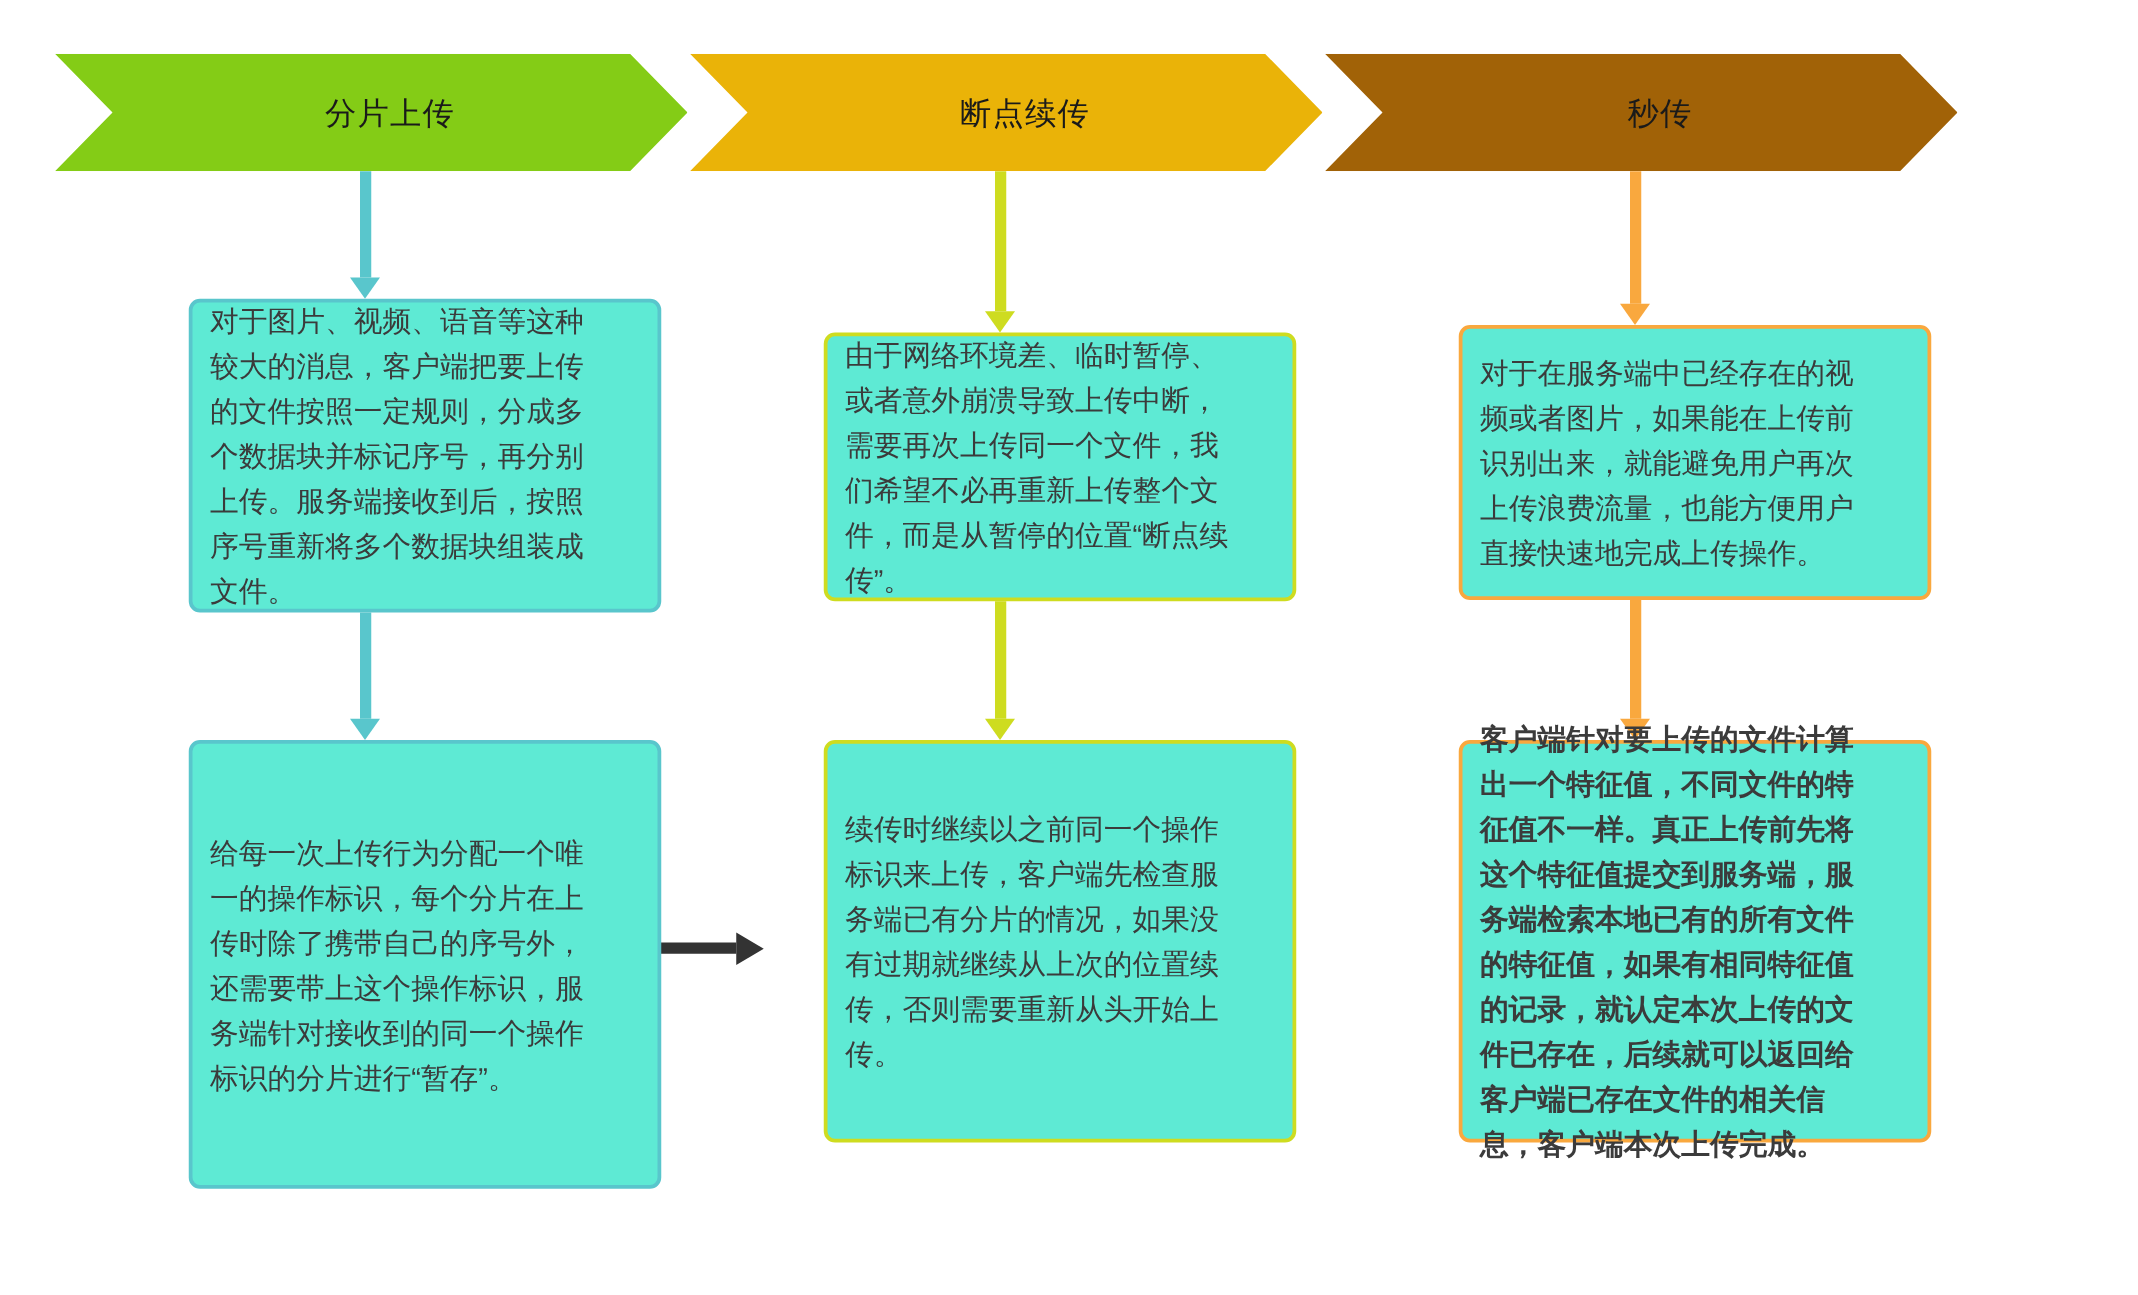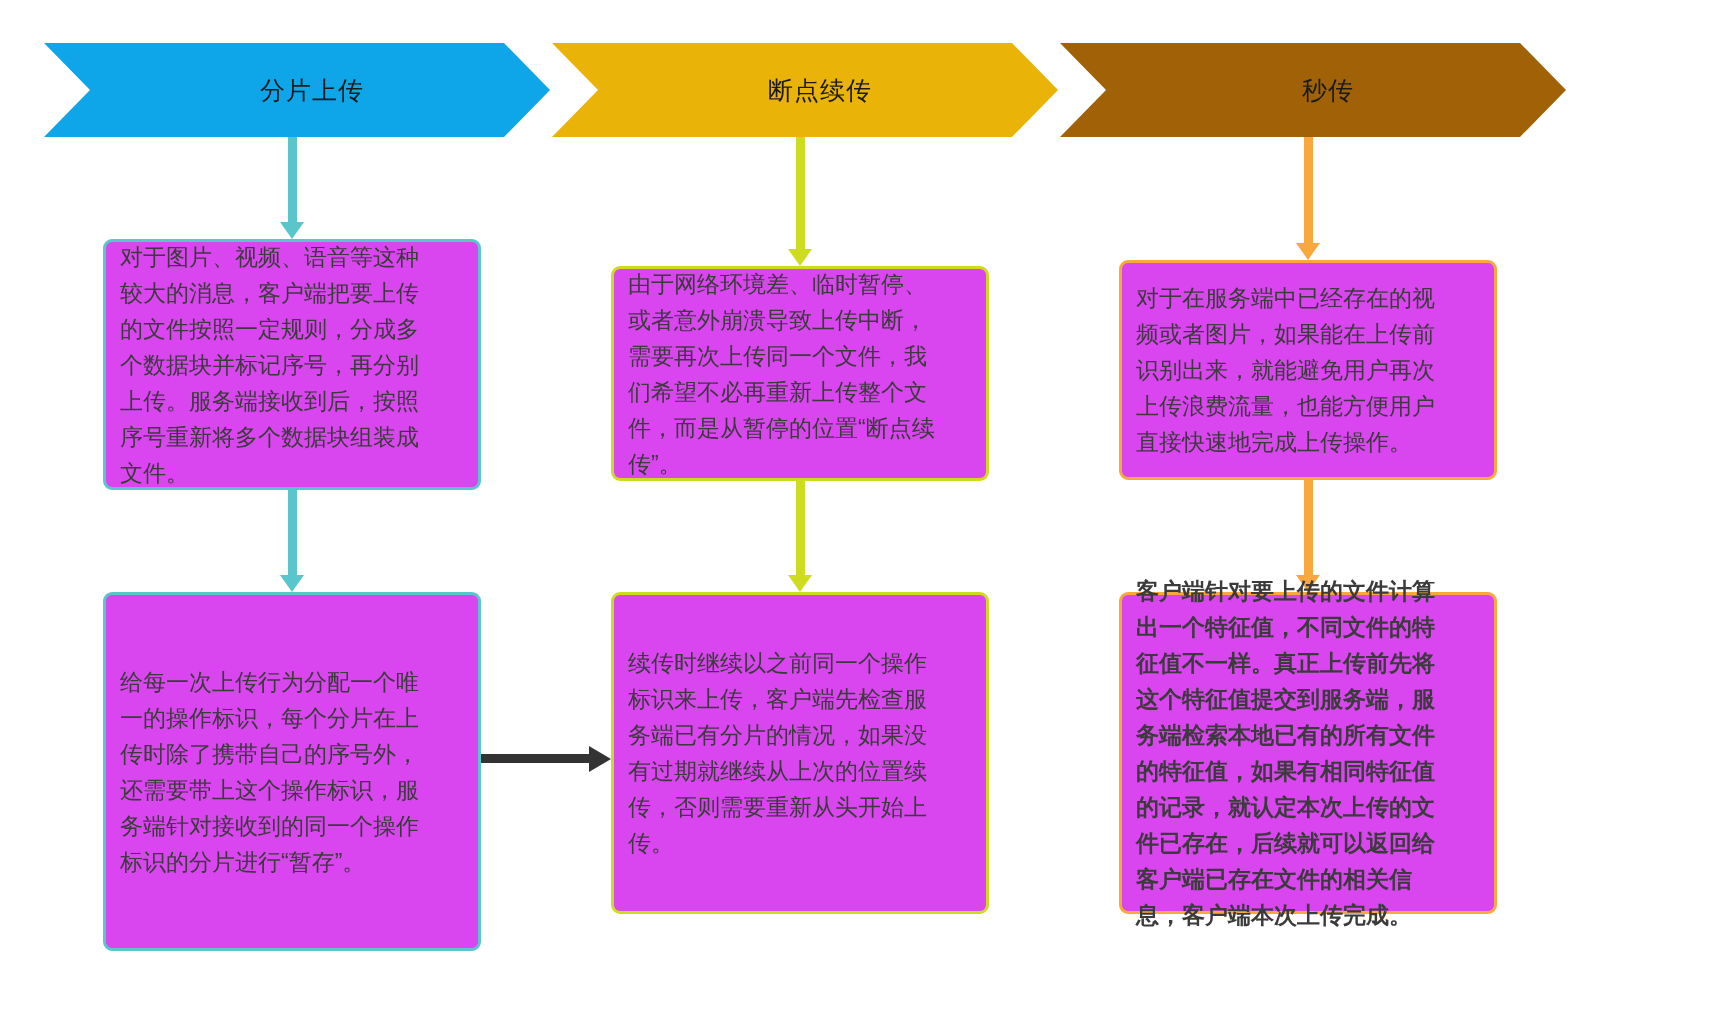--- a/index.html
+++ b/index.html
@@ -33,34 +33,35 @@
   }
   .banner-label {
     font-size: 25px;
     color: #1a1a1a;
     font-weight: 400;
     letter-spacing: 1px;
     padding-left: 30px;
     white-space: nowrap;
   }
 
-  #banner-0 { left: 44px;   width: 506px; background: #0ea5e9; }
+  #banner-0 { left: 44px;   width: 506px; background: #84cc16; }
   #banner-1 { left: 552px;  width: 506px; background: #eab308; }
   #banner-2 { left: 1060px; width: 506px; background: #a16207; }
 
   
   .node-box {
     position: absolute;
     box-sizing: border-box;
-    background: #d946ef;
+    background: #5eead4;
     border-style: solid;
     border-width: 3px;
     border-radius: 9px;
     display: flex;
     align-items: center;
+    margin-left: 48px;
   }
   .node-text {
     font-size: 23px;
     line-height: 36px;
     color: #3b3b3b;
     padding: 0 14px;
     width: 100%;
     white-space: pre-line;
     text-align: left;
   }

